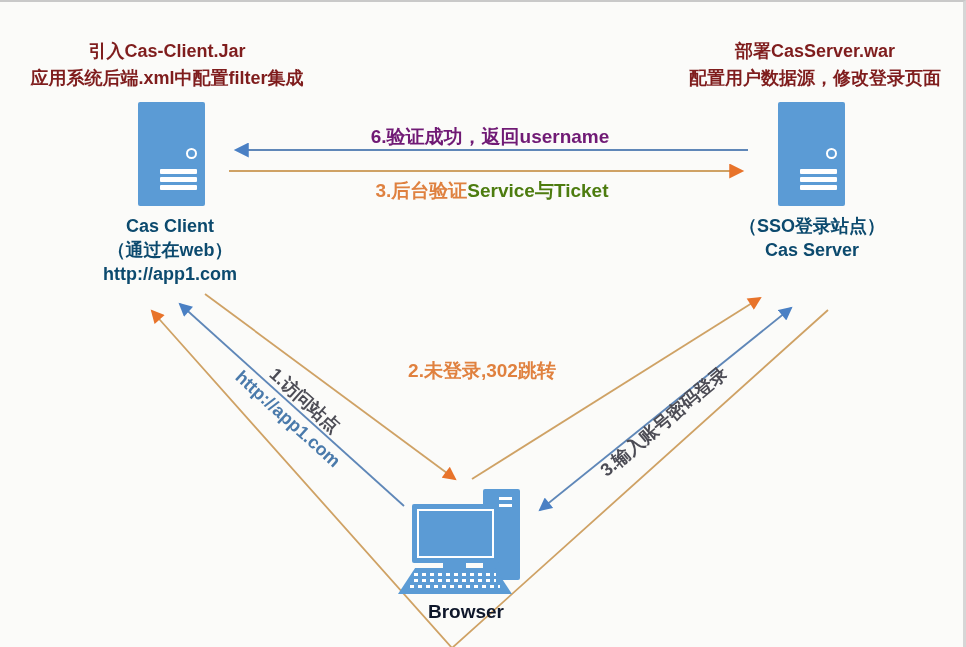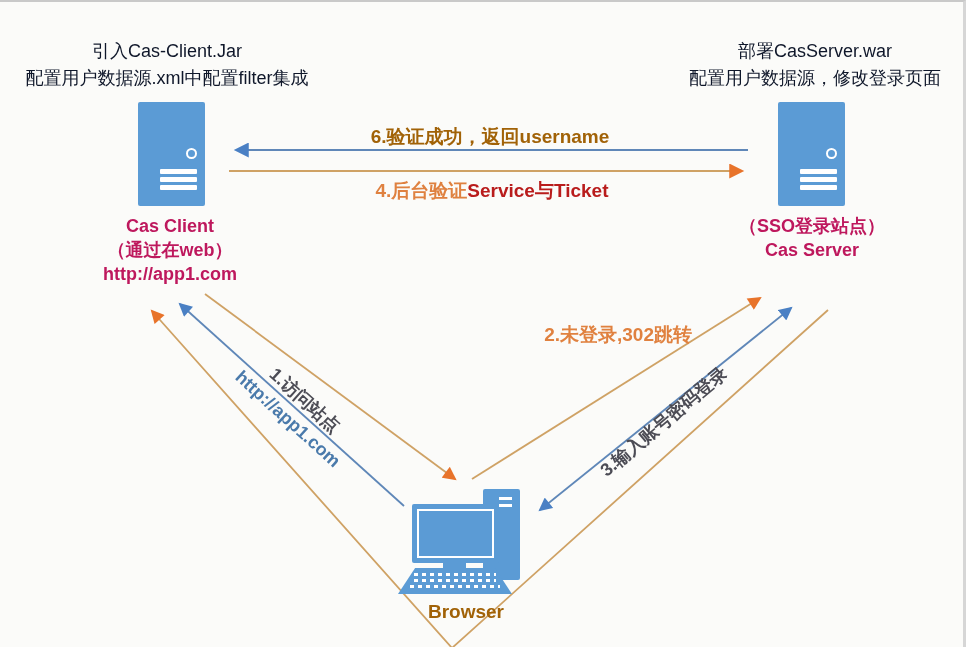--- a/index.html
+++ b/index.html
@@ -7,32 +7,32 @@
     position:relative;width:966px;height:647px;overflow:hidden;
     background:#fbfbf9;
     border-top:2px solid #c9c9c9;border-right:3px solid #d6d6d6;
     font-family:"Liberation Sans","DejaVu Sans",sans-serif;
     box-sizing:border-box;
   }
   .abs{position:absolute;}
   svg.lines{position:absolute;left:0;top:0;width:966px;height:647px;}
 
   
-  .note{width:330px;text-align:center;font-size:18px;line-height:27px;color:#0f172a;font-weight:400;}
-  .nodelabel{width:200px;text-align:center;font-size:18px;line-height:24px;color:#be185d;font-weight:600;}
-  .lbl-step6{width:340px;text-align:center;font-size:19px;color:#a16207;font-weight:600;}
+  .note{width:330px;text-align:center;font-size:18px;line-height:27px;color:#7f1d1d;font-weight:700;}
+  .nodelabel{width:200px;text-align:center;font-size:18px;line-height:24px;color:#0c4a6e;font-weight:600;}
+  .lbl-step6{width:340px;text-align:center;font-size:19px;color:#701a75;font-weight:600;}
   .lbl-step4{width:360px;text-align:center;font-size:19px;color:#df8140;font-weight:600;}
-  .lbl-step4 .em,.lbl-step2 .em{color:#b91c1c;font-weight:700;}
-  .lbl-step2{width:420px;text-align:right;color:#e0813f;font-weight:600;}
+  .lbl-step4 .em,.lbl-step2 .em{color:#4d7c0f;font-weight:700;}
+  .lbl-step2{width:420px;text-align:center;color:#e0813f;font-weight:600;margin-top:36px;}
   .lbl-step2 .l1{font-size:19px;}
   .lbl-step2 .l2{font-size:20px;color:#db8e4f;}
   .rot{text-align:center;font-size:18px;line-height:25px;font-weight:600;white-space:nowrap;}
   .rot .c1{color:#4c4c55;}
   .rot .c2{color:#4a7aab;}
-  .lbl-browser{width:160px;text-align:center;font-size:19px;color:#a16207;font-weight:600;}
+  .lbl-browser{width:160px;text-align:center;font-size:19px;color:#0f172a;font-weight:600;}
 
   
   .server-box{width:67px;height:104px;background:#5b9bd5;border-radius:2px;}
   .server-box .dot{position:absolute;right:8px;top:46px;width:7px;height:7px;border:2px solid #fff;border-radius:50%;background:#5b9bd5;}
   .server-box .bar{position:absolute;left:22px;width:37px;height:5px;background:#fff;border-radius:1px;}
 
   
   .ws{width:126px;height:110px;}
   .ws .tower{position:absolute;left:87px;top:2px;width:37px;height:91px;background:#5b9bd5;border-radius:2px;}
   .ws .vent{position:absolute;left:16px;width:13px;height:3px;background:#fff;}
@@ -69,21 +69,21 @@
 
     <path d="M 205,292 L 455,477" stroke="#cfa265" stroke-width="1.8" fill="none" marker-end="url(#ah-orange)"></path>
 
     <path d="M 472,477 L 760,296" stroke="#cfa265" stroke-width="1.8" fill="none" marker-end="url(#ah-orange)"></path>
 
     <path d="M 540,508 L 791,306" stroke="#5f87b8" stroke-width="1.8" fill="none" marker-start="url(#ah-blue)" marker-end="url(#ah-blue)"></path>
   </svg>
 
   <div class="abs note" style="left:2px;top:36px;">
     <div>引入Cas-Client.Jar</div>
-    <div>配置用户数据源.xml中配置filter集成</div>
+    <div>应用系统后端.xml中配置filter集成</div>
   </div>
   <div class="abs note" style="left:650px;top:36px;">
     <div>部署CasServer.war</div>
     <div>配置用户数据源，修改登录页面</div>
   </div>
 
   <div class="abs server-box" style="left:138px;top:100px;">
     <div class="dot"></div>
     <div class="bar" style="top:67px;"></div>
     <div class="bar" style="top:75px;"></div>
@@ -91,21 +91,21 @@
   </div>
   <div class="abs server-box" style="left:778px;top:100px;">
     <div class="dot"></div>
     <div class="bar" style="top:67px;"></div>
     <div class="bar" style="top:75px;"></div>
     <div class="bar" style="top:83px;"></div>
   </div>
 
   <div class="abs lbl-step6" style="left:320px;top:122px;">6.验证成功，返回username</div>
   <div class="abs lbl-step4" style="left:312px;top:176px;">
-    <span>4.后台验证</span><span class="em">Service与Ticket</span>
+    <span>3.后台验证</span><span class="em">Service与Ticket</span>
   </div>
 
   <div class="abs nodelabel" style="left:70px;top:212px;">
     <div>Cas Client</div>
     <div>（通过在web）</div>
     <div>http://app1.com</div>
   </div>
   <div class="abs nodelabel" style="left:712px;top:212px;">
     <div>（SSO登录站点）</div>
     <div>Cas Server</div>

